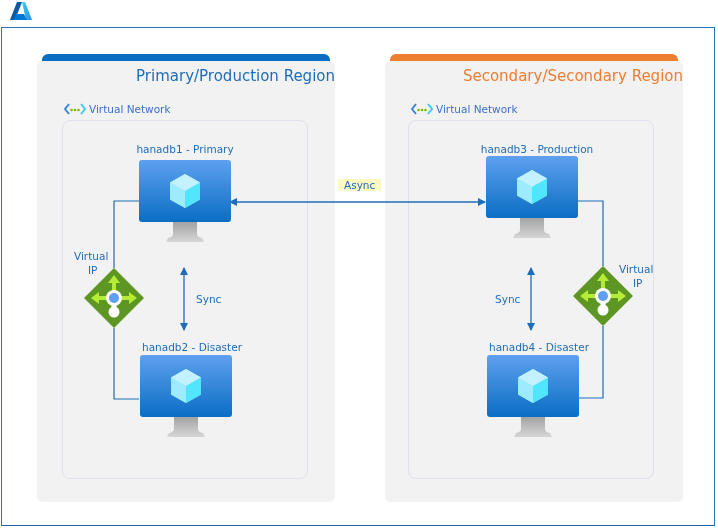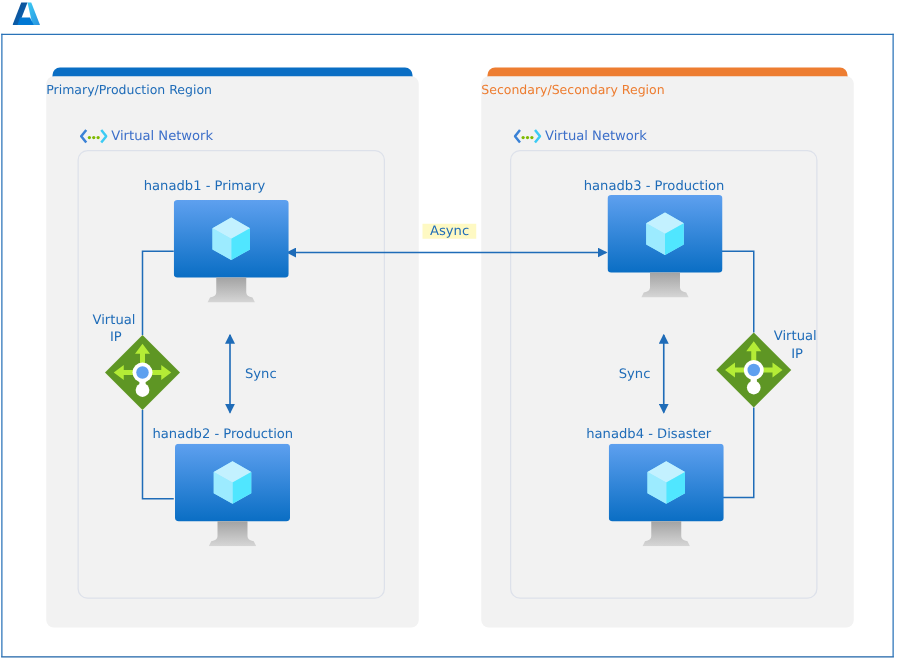--- a/index.html
+++ b/index.html
@@ -1,24 +1,24 @@
 <!DOCTYPE html>
 <html><head>
 <meta charset="utf-8">
 <style>
   html, body { margin:0; padding:0; background:#ffffff; }
   body { width:718px; height:528px; position:relative; overflow:hidden; font-family:"DejaVu Sans", sans-serif; }
   .frame { position:absolute; left:1px; top:27px; width:714px; height:499px; border:1px solid #2a73b8; border-bottom:1.5px solid #1f64a8; box-sizing:border-box; }
   .logo { position:absolute; left:10px; top:1px; width:22px; height:20px; }
   .region { position:absolute; top:61px; width:298px; height:441px; background:#f2f2f2; border-radius:6px; }
   .region-bar { position:absolute; top:54px; height:8px; border-radius:6px 6px 0 0; }
-  .region-title { position:absolute; top:67px; width:298px; text-align:left; font-size:10px; }
+  .region-title { position:absolute; top:67px; width:298px; text-align:right; font-size:15px; }
   .vnet-label { position:absolute; top:103px; font-size:10.5px; color:#3c6fc9; display:flex; gap:3px; }
   .vnet-box { position:absolute; top:120px; width:246px; height:359px; border:1px solid #dde1ea; border-radius:8px; box-sizing:border-box; }
-  .vm-label { position:absolute; font-size:10.5px; color:#1f6cb8; white-space:nowrap; width:140px; }
+  .vm-label { position:absolute; font-size:10.5px; color:#1f6cb8; white-space:nowrap; text-align:center; width:140px; }
   .vm { position:absolute; width:92px; height:82px; }
   .txt { position:absolute; font-size:10.5px; color:#1f6cb8; white-space:nowrap; }
   svg.overlay { position:absolute; left:0; top:0; }
 </style>
 </head>
 <body>
 
 <svg class="logo" viewBox="0 0 22 20">
   <defs>
     <linearGradient id="lg1" x1="0" y1="0" x2="1" y2="1">
@@ -102,21 +102,21 @@
     </defs>
     <rect x="0" y="0" width="92" height="62" rx="3" fill="url(#scr0)"></rect>
     <path d="M34 62 L58 62 L58 74 Q58 77 63 78 L65 82 L27 82 L29 78 Q34 77 34 74 Z" fill="url(#stand0)"></path>
     <polygon points="46,14 61,22.5 61,39.5 46,48 31,39.5 31,22.5" fill="#9cebff"></polygon>
     <polygon points="46,14 61,22.5 46,31 31,22.5" fill="#c3f1ff"></polygon>
     <polygon points="46,31 61,22.5 61,39.5 46,48" fill="#50e6ff"></polygon>
     <polygon points="31,22.5 46,31 46,48 31,39.5" fill="#9cebff"></polygon>
   </svg>
 </div>
 
-<div class="vm-label" style="left:122px;top:341px;">hanadb2 - Production</div>
+<div class="vm-label" style="left:122px;top:341px;">hanadb2 - Disaster</div>
 <div class="vm vm-slot" style="left:140px;top:355px;">
   <svg width="92" height="82" viewBox="0 0 92 82">
     <defs>
       <linearGradient id="scr1" x1="0" y1="0" x2="0" y2="1">
           <stop offset="0" stop-color="#5ea0ef"></stop>
           <stop offset="1" stop-color="#0a6ec4"></stop>
         </linearGradient>
       <linearGradient id="stand1" x1="0" y1="0" x2="0" y2="1">
           <stop offset="0" stop-color="#a3a3a3"></stop>
           <stop offset="1" stop-color="#d6d6d6"></stop>

